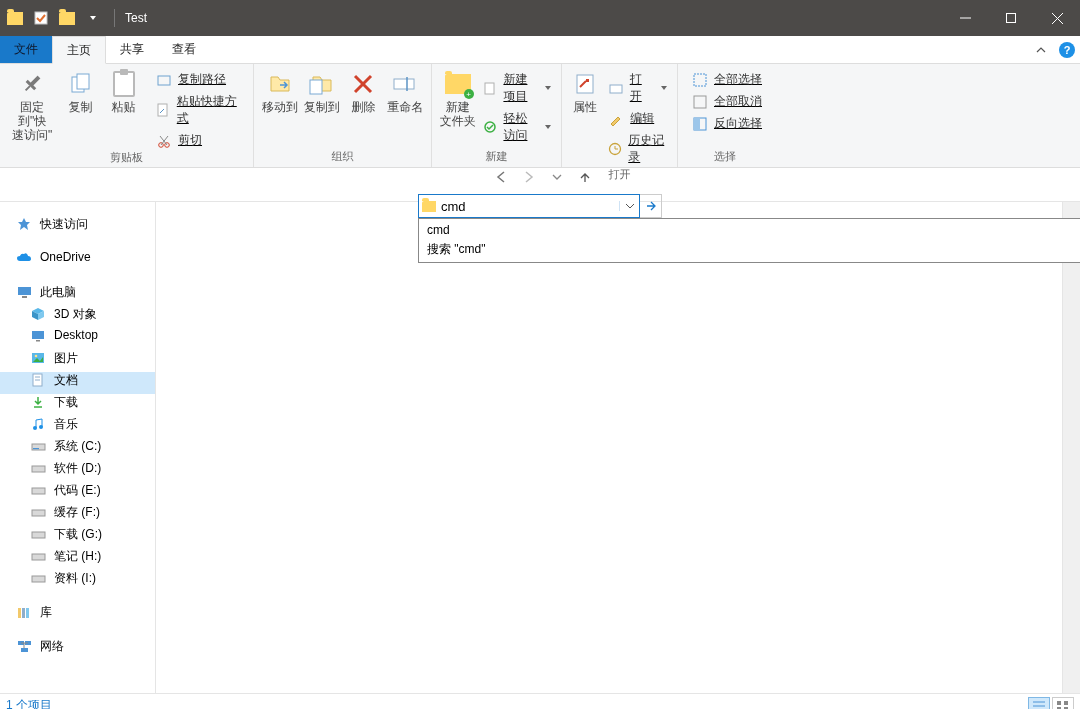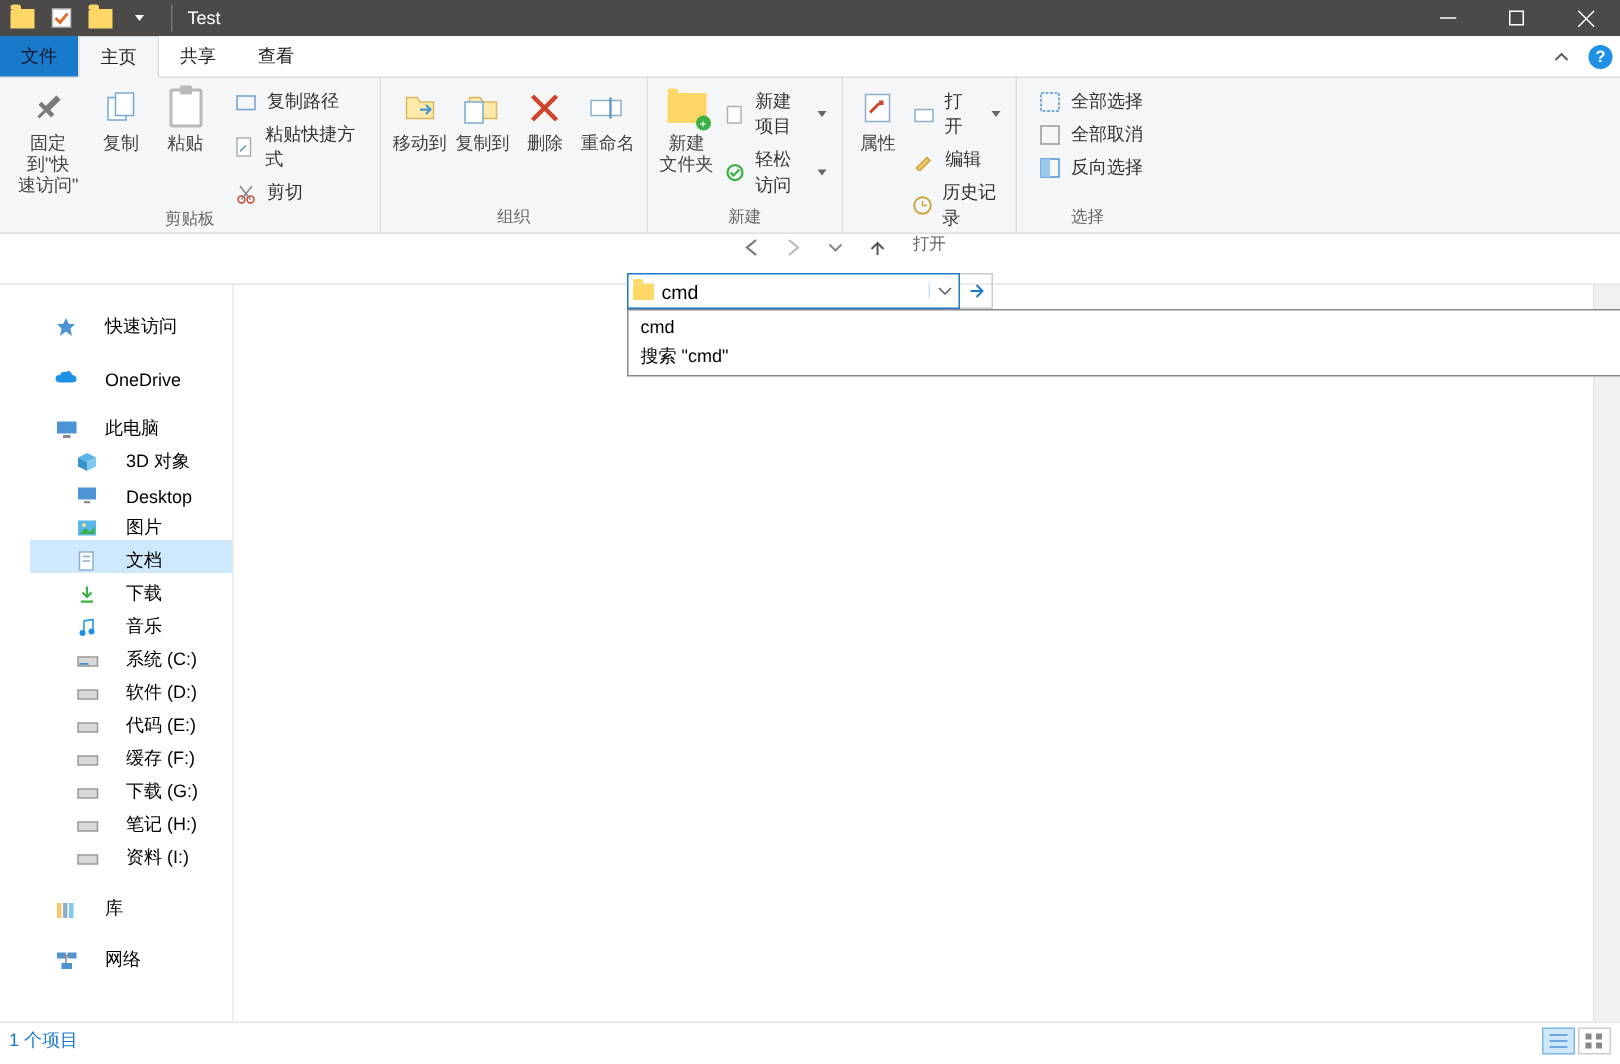--- a/index.html
+++ b/index.html
@@ -1,19 +1,19 @@
 <!DOCTYPE html>
 <html><head>
 <meta charset="utf-8">
 <style>
   * { box-sizing: border-box; font-family: "Microsoft YaHei", "Segoe UI", sans-serif; }
   body { margin: 0; width: 1080px; height: 709px; background: #fff; overflow: hidden; font-size: 12px; color: #000; }
 
   
-  .titlebar { height: 24px; background: #4c4a48; color: #fff; display: flex; align-items: center; }
+  .titlebar { height: 36px; background: #4c4a48; color: #fff; display: flex; align-items: center; }
   .titlebar .qat { display: flex; align-items: center; gap: 4px; padding: 0 4px; }
   .folder-glyph { width: 16px; height: 13px; background: #ffd766; border-top-left-radius: 2px; position: relative; display:inline-block;}
   .folder-glyph::before { content:""; position:absolute; top:-3px; left:0; width:7px; height:3px; background:#ffd766; border-top-left-radius:2px; border-top-right-radius:2px;}
   .qat-btn { width:22px; height:22px; display:flex; align-items:center; justify-content:center; }
   .caret-dn { width:0; height:0; border-left:3px solid transparent; border-right:3px solid transparent; border-top:4px solid #fff;}
   .titlebar .divider { width:1px; height:18px; background:#777; margin:0 6px;}
   .titlebar .title { padding-left:4px; font-size:12px; }
   .titlebar .spacer { flex:1; }
   .win-ctrls { display:flex; }
   .win-ctrls div { width:46px; height:28px; display:flex; align-items:center; justify-content:center; color:#fff; }
@@ -31,21 +31,21 @@
   .help-circle { width:16px; height:16px; border-radius:50%; background:#1e90e6; color:#fff; display:flex; align-items:center; justify-content:center; font-size:11px; font-weight:bold;}
 
   
   .ribbon { height:104px; background:#f5f6f7; border-bottom:1px solid #ddd; display:flex; }
   .rgroup { border-right:1px solid #e0e0e0; display:flex; flex-direction:column; }
   .rgroup .body { flex:1; display:flex; align-items:flex-start; padding:4px 6px 0 6px; gap:2px;}
   .rgroup .glabel { height:18px; text-align:center; color:#666; font-size:11px; }
   .bigbtn { display:flex; flex-direction:column; align-items:center; width:44px; padding-top:2px; gap:2px; color:#444;}
   .bigbtn .bl { text-align:center; line-height:14px; font-size:12px;}
   .ico { width:28px; height:28px; display:flex; align-items:center; justify-content:center; }
-  .stack { display:flex; flex-direction:column; gap:3px; padding-top:2px;}
+  .stack { display:flex; flex-direction:column; gap:3px; padding-top:2px;text-decoration:underline;}
   .smallbtn { display:flex; align-items:center; gap:6px; padding:1px 4px; color:#333;}
   .smallbtn .si { width:16px; height:16px; display:flex; align-items:center; justify-content:center;}
 
   
   .pin { transform:rotate(45deg); }
   .pin rect{ fill:#7a7a7a;}
   .clipboard { width:22px; height:26px; background:#fff; border:2px solid #b9b9b9; border-radius:2px; position:relative;}
   .clipboard::before{content:"";position:absolute;top:-4px;left:5px;width:8px;height:6px;background:#b9b9b9;border-radius:1px;}
   .redx svg{width:24px;height:24px;}
   .folderplus { position:relative;}
@@ -64,21 +64,21 @@
   .gobtn{ width:22px;height:24px; display:flex;align-items:center;justify-content:center; border:1px solid #ccc; border-left:none; color:#1979ca;}
   .searchbox{ width:196px; height:24px; border:1px solid #ccc; display:flex; align-items:center; padding:0 6px; color:#888;}
   .searchbox .sg{flex:1;}
   .autocomplete { position:absolute; top:24px; left:0; width:700px; background:#fff; border:1px solid #888; z-index:10; padding:2px 0;}
   .autocomplete .acitem{ padding:2px 8px; font-size:12px;}
   .autocomplete .resize{ position:absolute; right:2px; bottom:1px; width:10px;height:10px; background:repeating-linear-gradient(135deg,#999 0 1px,transparent 1px 3px);}
 
   
   .mainsplit { display:flex; height:calc(709px - 28px - 28px - 104px - 34px - 24px); }
   .navpane { width:156px; border-right:1px solid #e5e5e5; overflow-y:auto; padding-top:14px;}
-  .tree-item{ display:flex; align-items:flex-end; gap:18px; height:22px; padding-left:16px;margin-left:20px;}
+  .tree-item{ display:flex; align-items:flex-start; gap:8px; height:22px; padding-left:16px;}
   .tree-item.child{ padding-left:30px;}
   .tree-item.sel{ background:#cfe8fb;}
   .ti-icon{width:16px;height:16px;display:flex;align-items:center;justify-content:center;}
   .tree-sep{ height:12px;}
   .contentpane{ flex:1; position:relative;}
   .scroll-v{ width:18px; background:#f0f0f0; border-left:1px solid #e5e5e5;}
 
   
   .statusbar{ height:24px; border-top:1px solid #e5e5e5; display:flex; align-items:center; padding:0 6px; font-size:12px; color:#1979ca;}
   .statusbar .grow{flex:1;}

